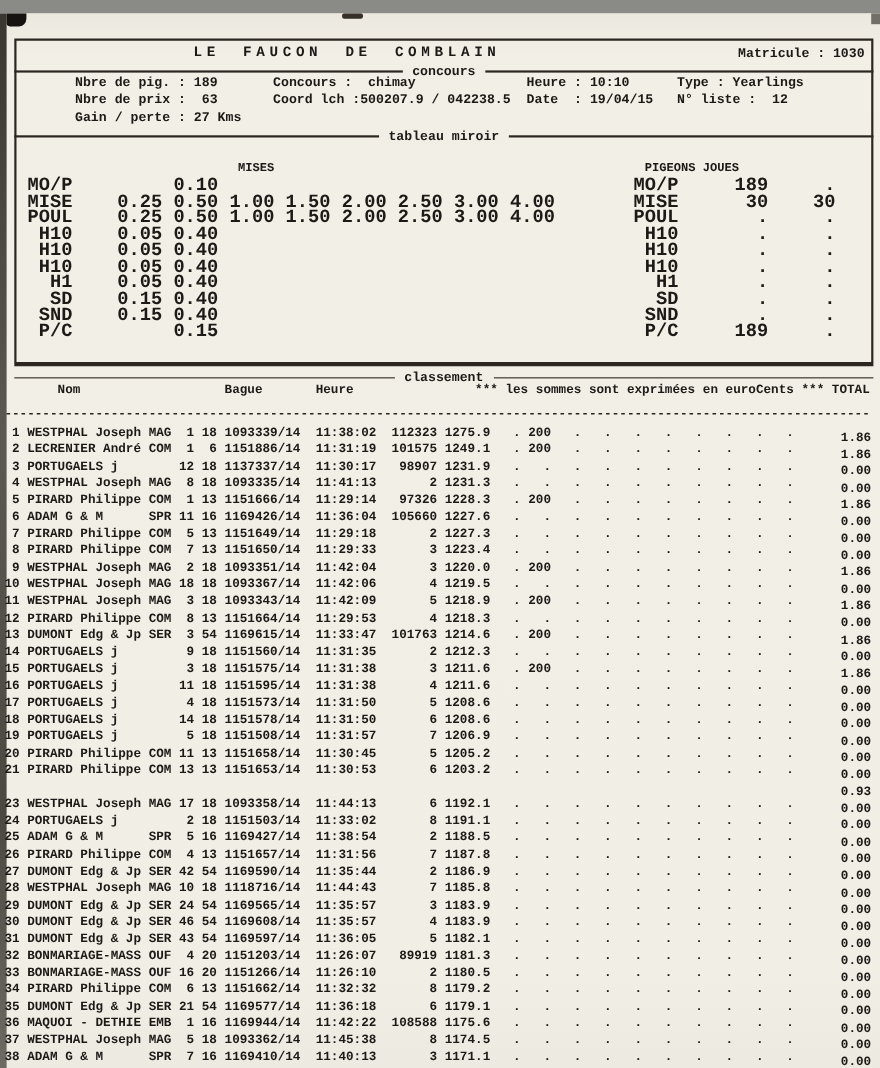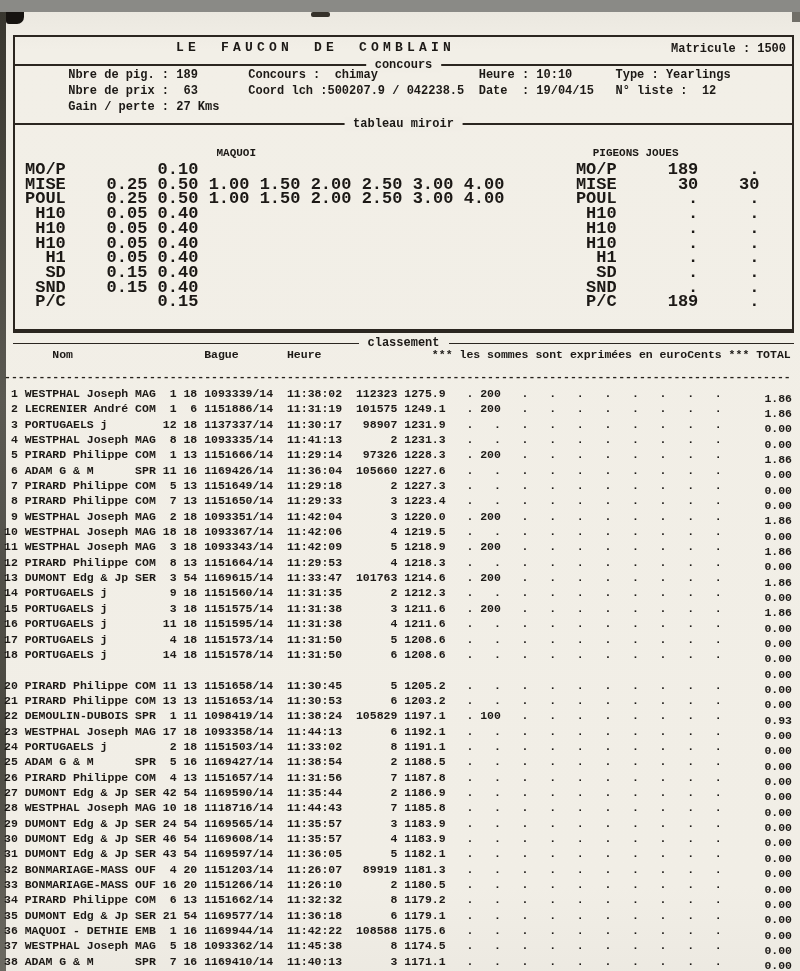--- a/index.html
+++ b/index.html
@@ -37,37 +37,37 @@
 <body>
 
 <div class="page">
   <div class="edge-left"></div>
   <div class="blob-tl"></div>
   <div class="dash-top"></div>
   <div class="corner-tr"></div>
 
   <div class="box"></div>
   <div class="title">LE FAUCON DE COMBLAIN</div>
-  <div class="matricule"><span>Matricule :</span><span class="val">1500</span></div>
+  <div class="matricule"><span>Matricule :</span><span class="val">1030</span></div>
 
   <div class="sepline" style="top:52px">
     <span class="seplabel">concours</span>
   </div>
 
   <div id="concours-lines">
       <div class="pline">      Nbre de pig. : 189       Concours :  chimay              Heure : 10:10      Type : Yearlings</div>
       <div class="pline">      Nbre de prix :  63       Coord lch :500207.9 / 042238.5  Date  : 19/04/15   N° liste :  12</div>
       <div class="pline">      Gain / perte : 27 Kms</div>
     </div>
 
   <div class="sepline" style="top:111px">
     <span class="seplabel">tableau miroir</span>
   </div>
 
-  <div id="miroir-titles" class="pline">                             MAQUOI                                                   PIGEONS JOUES</div>
+  <div id="miroir-titles" class="pline">                             MISES                                                   PIGEONS JOUES</div>
   <div id="miroir-rows">
       <div class="pline">MO/P         0.10                                     MO/P     189     .</div>
       <div class="pline">MISE    0.25 0.50 1.00 1.50 2.00 2.50 3.00 4.00       MISE      30    30     .    .     .    .     .    .</div>
       <div class="pline">POUL    0.25 0.50 1.00 1.50 2.00 2.50 3.00 4.00       POUL       .     .     .    .     .    .     .    .</div>
       <div class="pline"> H10    0.05 0.40                                      H10       .     .</div>
       <div class="pline"> H10    0.05 0.40                                      H10       .     .</div>
       <div class="pline"> H10    0.05 0.40                                      H10       .     .</div>
       <div class="pline">  H1    0.05 0.40                                       H1       .     .</div>
       <div class="pline">  SD    0.15 0.40                                       SD       .     .</div>
       <div class="pline"> SND    0.15 0.40                                      SND       .     .</div>
@@ -94,24 +94,24 @@
       <div class="trow"><span> 9 WESTPHAL Joseph MAG  2 18 1093351/14  11:42:04       3 1220.0   . 200   .   .   .   .   .   .   .   .</span><span class="eur">1.86</span></div>
       <div class="trow"><span>10 WESTPHAL Joseph MAG 18 18 1093367/14  11:42:06       4 1219.5   .   .   .   .   .   .   .   .   .   .</span><span class="eur">0.00</span></div>
       <div class="trow"><span>11 WESTPHAL Joseph MAG  3 18 1093343/14  11:42:09       5 1218.9   . 200   .   .   .   .   .   .   .   .</span><span class="eur">1.86</span></div>
       <div class="trow"><span>12 PIRARD Philippe COM  8 13 1151664/14  11:29:53       4 1218.3   .   .   .   .   .   .   .   .   .   .</span><span class="eur">0.00</span></div>
       <div class="trow"><span>13 DUMONT Edg &amp; Jp SER  3 54 1169615/14  11:33:47  101763 1214.6   . 200   .   .   .   .   .   .   .   .</span><span class="eur">1.86</span></div>
       <div class="trow"><span>14 PORTUGAELS j         9 18 1151560/14  11:31:35       2 1212.3   .   .   .   .   .   .   .   .   .   .</span><span class="eur">0.00</span></div>
       <div class="trow"><span>15 PORTUGAELS j         3 18 1151575/14  11:31:38       3 1211.6   . 200   .   .   .   .   .   .   .   .</span><span class="eur">1.86</span></div>
       <div class="trow"><span>16 PORTUGAELS j        11 18 1151595/14  11:31:38       4 1211.6   .   .   .   .   .   .   .   .   .   .</span><span class="eur">0.00</span></div>
       <div class="trow"><span>17 PORTUGAELS j         4 18 1151573/14  11:31:50       5 1208.6   .   .   .   .   .   .   .   .   .   .</span><span class="eur">0.00</span></div>
       <div class="trow"><span>18 PORTUGAELS j        14 18 1151578/14  11:31:50       6 1208.6   .   .   .   .   .   .   .   .   .   .</span><span class="eur">0.00</span></div>
-      <div class="trow"><span class="eur">0.00</span></div>
+      <div class="trow"><span>19 PORTUGAELS j         5 18 1151508/14  11:31:57       7 1206.9   .   .   .   .   .   .   .   .   .   .</span><span class="eur">0.00</span></div>
       <div class="trow"><span>20 PIRARD Philippe COM 11 13 1151658/14  11:30:45       5 1205.2   .   .   .   .   .   .   .   .   .   .</span><span class="eur">0.00</span></div>
       <div class="trow"><span>21 PIRARD Philippe COM 13 13 1151653/14  11:30:53       6 1203.2   .   .   .   .   .   .   .   .   .   .</span><span class="eur">0.00</span></div>
-      <div class="trow"><span>22 DEMOULIN-DUBOIS SPR  1 11 1098419/14  11:38:24  105829 1197.1   . 100   .   .   .   .   .   .   .   .</span><span class="eur">0.93</span></div>
+      <div class="trow"><span class="eur">0.93</span></div>
       <div class="trow"><span>23 WESTPHAL Joseph MAG 17 18 1093358/14  11:44:13       6 1192.1   .   .   .   .   .   .   .   .   .   .</span><span class="eur">0.00</span></div>
       <div class="trow"><span>24 PORTUGAELS j         2 18 1151503/14  11:33:02       8 1191.1   .   .   .   .   .   .   .   .   .   .</span><span class="eur">0.00</span></div>
       <div class="trow"><span>25 ADAM G &amp; M      SPR  5 16 1169427/14  11:38:54       2 1188.5   .   .   .   .   .   .   .   .   .   .</span><span class="eur">0.00</span></div>
       <div class="trow"><span>26 PIRARD Philippe COM  4 13 1151657/14  11:31:56       7 1187.8   .   .   .   .   .   .   .   .   .   .</span><span class="eur">0.00</span></div>
       <div class="trow"><span>27 DUMONT Edg &amp; Jp SER 42 54 1169590/14  11:35:44       2 1186.9   .   .   .   .   .   .   .   .   .   .</span><span class="eur">0.00</span></div>
       <div class="trow"><span>28 WESTPHAL Joseph MAG 10 18 1118716/14  11:44:43       7 1185.8   .   .   .   .   .   .   .   .   .   .</span><span class="eur">0.00</span></div>
       <div class="trow"><span>29 DUMONT Edg &amp; Jp SER 24 54 1169565/14  11:35:57       3 1183.9   .   .   .   .   .   .   .   .   .   .</span><span class="eur">0.00</span></div>
       <div class="trow"><span>30 DUMONT Edg &amp; Jp SER 46 54 1169608/14  11:35:57       4 1183.9   .   .   .   .   .   .   .   .   .   .</span><span class="eur">0.00</span></div>
       <div class="trow"><span>31 DUMONT Edg &amp; Jp SER 43 54 1169597/14  11:36:05       5 1182.1   .   .   .   .   .   .   .   .   .   .</span><span class="eur">0.00</span></div>
       <div class="trow"><span>32 BONMARIAGE-MASS OUF  4 20 1151203/14  11:26:07   89919 1181.3   .   .   .   .   .   .   .   .   .   .</span><span class="eur">0.00</span></div>

